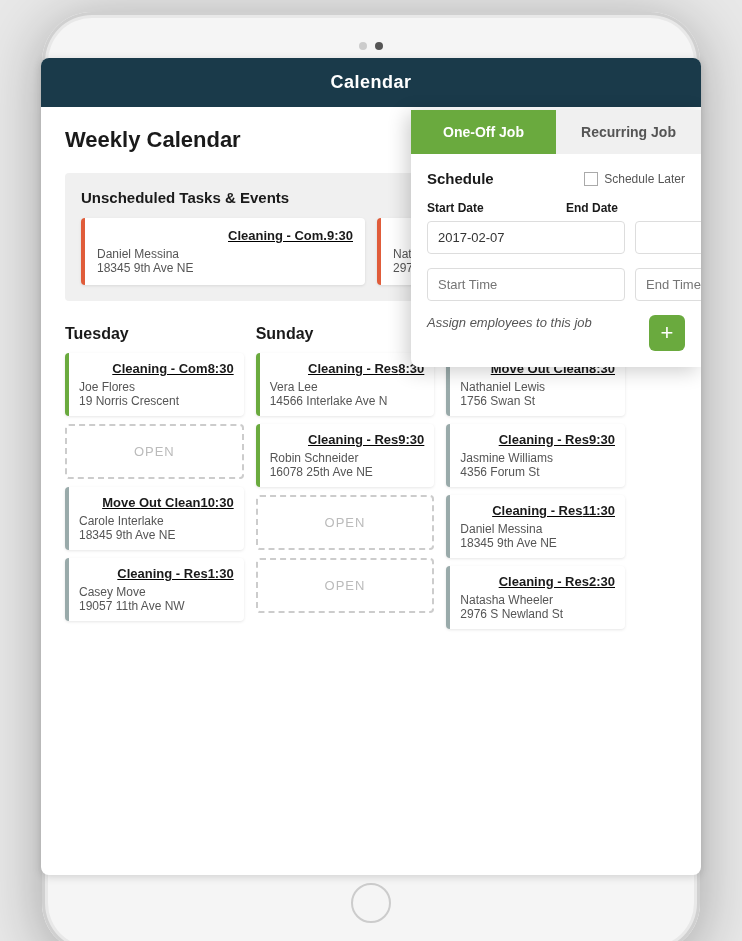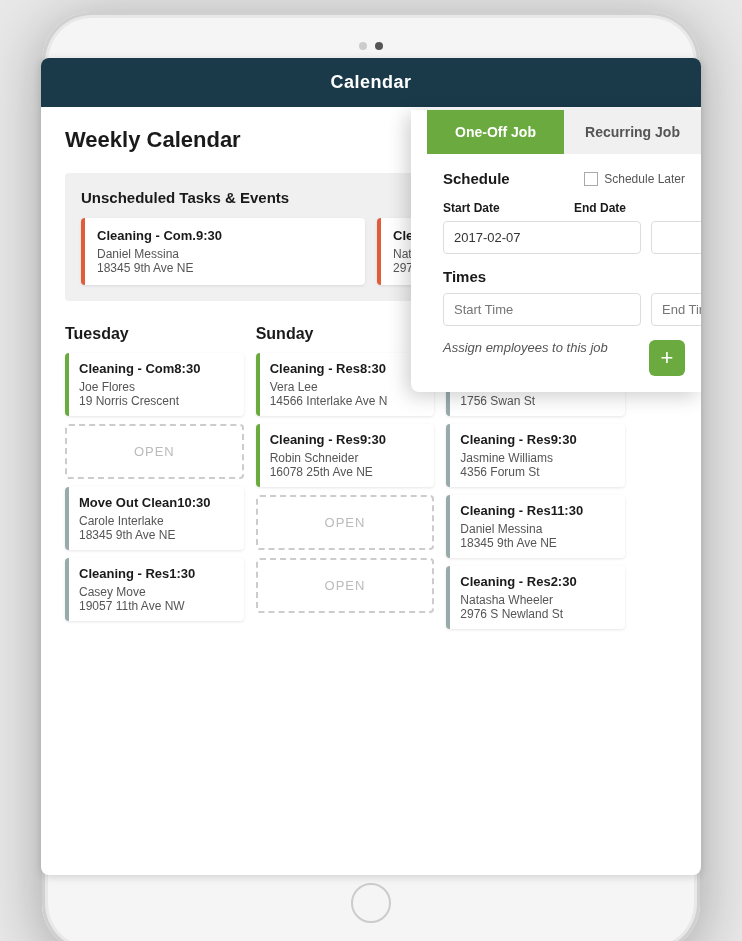--- a/index.html
+++ b/index.html
@@ -90,23 +90,24 @@
     .unscheduled-card {
       background: white;
       border-radius: 4px;
       padding: 10px 12px;
       flex: 1;
       border-left: 4px solid #e05c3a;
       box-shadow: 0 1px 3px rgba(0,0,0,0.1);
     }
     .card-title-row {
       display: flex;
-      justify-content: flex-start;
+      justify-content: flex-end;
       align-items: center;
       margin-bottom: 4px;
+      text-decoration: underline;
     }
     .card-title {
       font-size: 13px;
       font-weight: 600;
       color: #1a1a1a;
     }
     .card-time {
       font-size: 13px;
       font-weight: 600;
       color: #1a1a1a;
@@ -166,21 +167,20 @@
     .overlay-panel {
       position: absolute;
       top: 52px;
       right: 0;
       width: 290px;
       background: white;
       border-radius: 0 0 0 8px;
       box-shadow: -4px 4px 20px rgba(0,0,0,0.2);
       z-index: 10;
       overflow: hidden;
-      padding-left: 16px;
     }
     .tab-bar {
       display: flex;
     }
     .tab {
       flex: 1;
       text-align: center;
       padding: 14px 10px;
       font-size: 14px;
       font-weight: 600;
@@ -444,21 +444,20 @@
           </label>
         </div>
         <div class="date-row-labels">
           <span class="date-label">Start Date</span>
           <span class="date-label">End Date</span>
         </div>
         <div class="date-inputs">
           <input class="date-input" type="text" value="2017-02-07" style="">
           <input class="date-input" type="text" placeholder="" style="">
         </div>
-        <div class="times-label">Times</div>
         <div class="time-inputs">
           <input class="time-input" type="text" placeholder="Start Time" style="">
           <input class="time-input" type="text" placeholder="End Time" style="">
         </div>
         <div class="crew-row">
           <span class="crew-assign-text">Assign employees to this job</span>
           <div class="add-crew-btn">
             <span>+</span>
           </div>
         </div>

